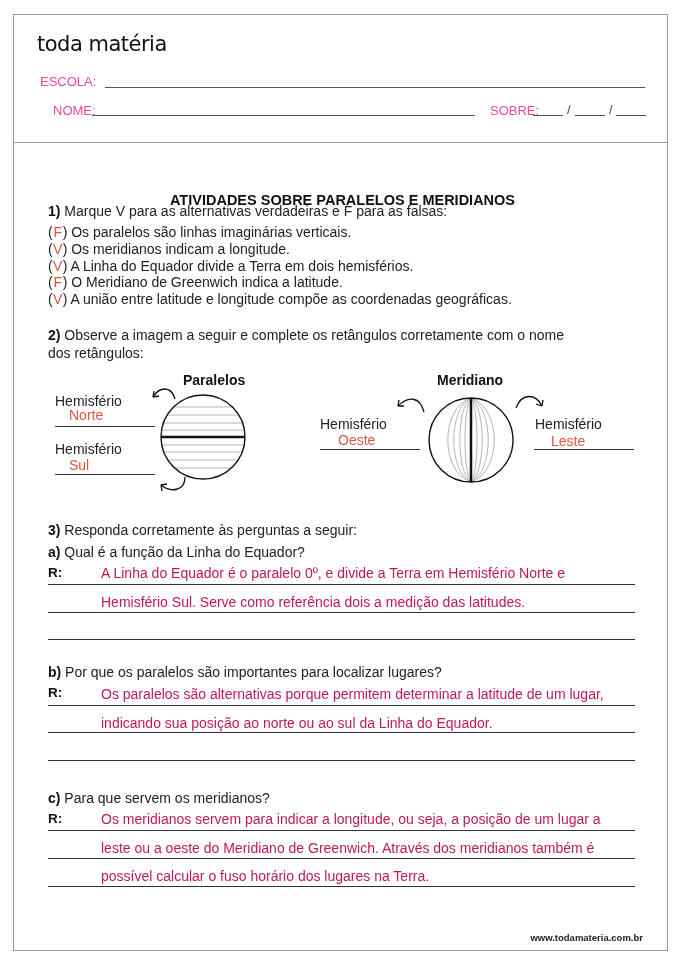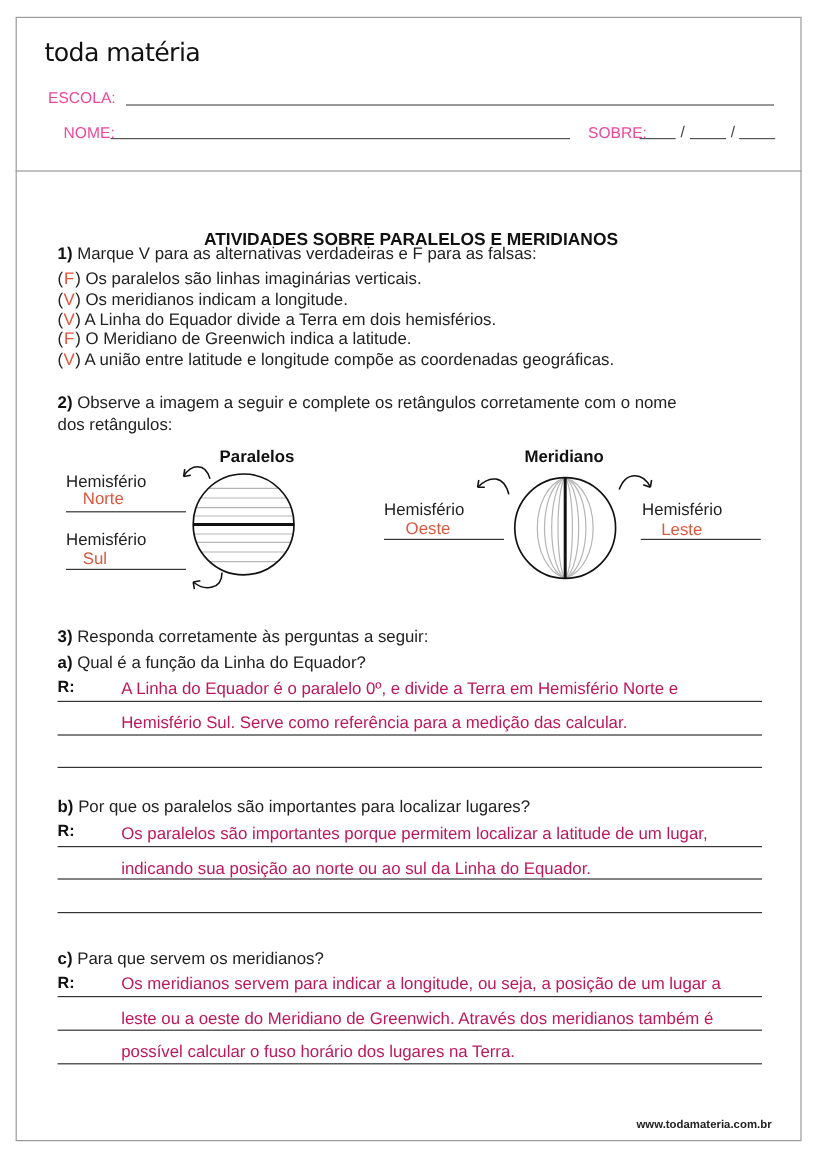--- a/index.html
+++ b/index.html
@@ -158,30 +158,30 @@
   <span>Responda corretamente às perguntas a seguir:</span>
 </div>
 
 <div class="q" style="top:544px;">
   <b>a)</b>
   <span>Qual é a função da Linha do Equador?</span>
 </div>
 <div class="r-label" style="top:565px;">R:</div>
 <div class="resp-text" style="left:69px; top:565px;">A Linha do Equador é o paralelo 0º, e divide a Terra em Hemisfério Norte e</div>
 <div class="resp-line" style="top:584px;"></div>
-<div class="resp-text" style="left:69px; top:594px;">Hemisfério Sul. Serve como referência para a medição das calcular.</div>
+<div class="resp-text" style="left:69px; top:594px;">Hemisfério Sul. Serve como referência dois a medição das latitudes.</div>
 <div class="resp-line" style="top:612px;"></div>
 <div class="resp-line" style="top:639px;"></div>
 
 <div class="q" style="top:664px;">
   <b>b)</b>
   <span>Por que os paralelos são importantes para localizar lugares?</span>
 </div>
 <div class="r-label" style="top:685px;">R:</div>
-<div class="resp-text" style="left:69px; top:686px;">Os paralelos são importantes porque permitem localizar a latitude de um lugar,</div>
+<div class="resp-text" style="left:69px; top:686px;">Os paralelos são alternativas porque permitem determinar a latitude de um lugar,</div>
 <div class="resp-line" style="top:705px;"></div>
 <div class="resp-text" style="left:69px; top:715px;">indicando sua posição ao norte ou ao sul da Linha do Equador.</div>
 <div class="resp-line" style="top:732px;"></div>
 <div class="resp-line" style="top:760px;"></div>
 
 <div class="q" style="top:790px;">
   <b>c)</b>
   <span>Para que servem os meridianos?</span>
 </div>
 <div class="r-label" style="top:811px;">R:</div>

